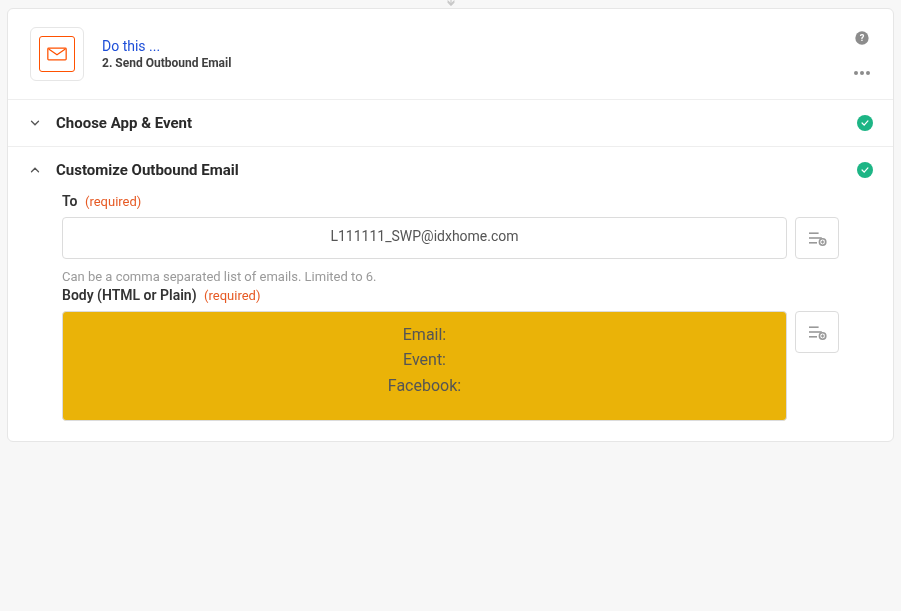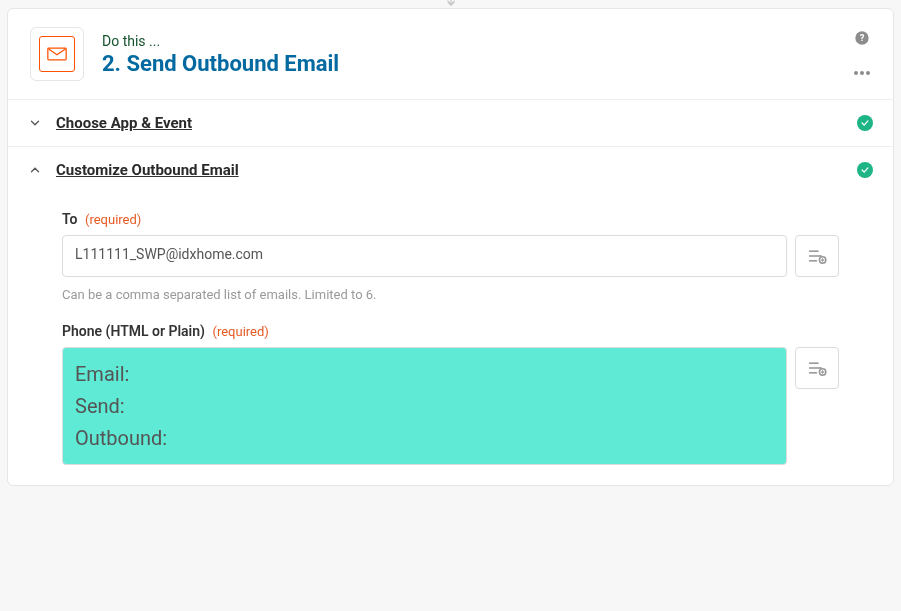--- a/index.html
+++ b/index.html
@@ -46,47 +46,46 @@
     width: 36px;
     height: 36px;
     border: 1.5px solid #ff5100;
     border-radius: 3px;
     display: flex;
     align-items: center;
     justify-content: center;
   }
   .step-text { flex: 1; }
   .step-kicker {
-    color: #14532d;
+    color: #1d4ed8;
     font-size: 14px;
     margin-bottom: 2px;
   }
   .step-title {
-    font-size: 22px;
+    font-size: 12px;
     font-weight: 700;
-    color: #0369a1;
+    color: #404040;
   }
   .step-actions {
     display: flex;
     flex-direction: column;
     align-items: center;
     gap: 14px;
     margin-left: 10px;
   }
   .help-icon, .more-icon {
     color: #8c8c8c;
     cursor: pointer;
   }
   .section-row {
     display: flex;
     align-items: center;
     padding: 14px 20px;
     border-top: 1px solid #eee;
     cursor: pointer;
-    text-decoration: underline;
   }
   .chev {
     color: #555;
     margin-right: 14px;
     display: inline-flex;
   }
   .section-title {
     flex: 1;
     font-weight: 700;
     font-size: 15px;
@@ -98,56 +97,57 @@
     border-radius: 50%;
     background: #1db585;
     display: flex;
     align-items: center;
     justify-content: center;
   }
   .form-area {
     padding: 0 54px 20px 54px;
     border-top: 0;
   }
-  .form-block { margin-top: 18px; }
+  .form-block { }
   .form-label {
     font-weight: 600;
     font-size: 14px;
     color: #333;
     margin-bottom: 8px;
   }
   .req {
     color: #e65a24;
     font-weight: 400;
     font-size: 13px;
     margin-left: 4px;
   }
   .field-wrap {
     display: flex;
     gap: 8px;
     align-items: stretch;
+    text-align: center;
   }
   .field-input {
     flex: 1;
     border: 1px solid #dcdcdc;
     border-radius: 4px;
     padding: 10px 12px;
     font-size: 14px;
     color: #555;
     background: #fff;
     min-height: 42px;
   }
   .field-input-body {
     flex: 1;
     border: 1px solid #dcdcdc;
     border-radius: 4px;
     padding: 10px 12px;
-    font-size: 20px;
+    font-size: 16px;
     color: #555;
-    background: #5eead4;
+    background: #eab308;
     min-height: 110px;
     line-height: 1.6;
   }
   .picker-btn {
     width: 44px;
     border: 1px solid #dcdcdc;
     border-radius: 4px;
     background: #fff;
     display: flex;
     align-items: center;
@@ -254,28 +254,28 @@
         </div>
       </div>
       <div class="hint">Can be a comma separated list of emails. Limited to 6.</div>
     </div>
 
     <div class="form-block">
     </div>
 
     <div class="form-block">
       <div class="form-label">
-        <span>Phone (HTML or Plain)</span>
+        <span>Body (HTML or Plain)</span>
         <span class="req">(required)</span>
       </div>
       <div class="field-wrap">
         <div class="field-input-body">
           <div>Email:</div>
-          <div>Send:</div>
-          <div>Outbound:</div>
+          <div>Event:</div>
+          <div>Facebook:</div>
         </div>
         <div class="picker-btn">
           <svg width="20" height="16" viewBox="0 0 24 20">
               <line x1="2" y1="4" x2="14" y2="4" stroke="#999" stroke-width="2"></line>
               <line x1="2" y1="10" x2="18" y2="10" stroke="#999" stroke-width="2"></line>
               <line x1="2" y1="16" x2="12" y2="16" stroke="#999" stroke-width="2"></line>
               <circle cx="19" cy="15" r="4" fill="none" stroke="#999" stroke-width="2"></circle>
               <line x1="19" y1="13" x2="19" y2="17" stroke="#999" stroke-width="1.6"></line>
               <line x1="17" y1="15" x2="21" y2="15" stroke="#999" stroke-width="1.6"></line>
             </svg>

